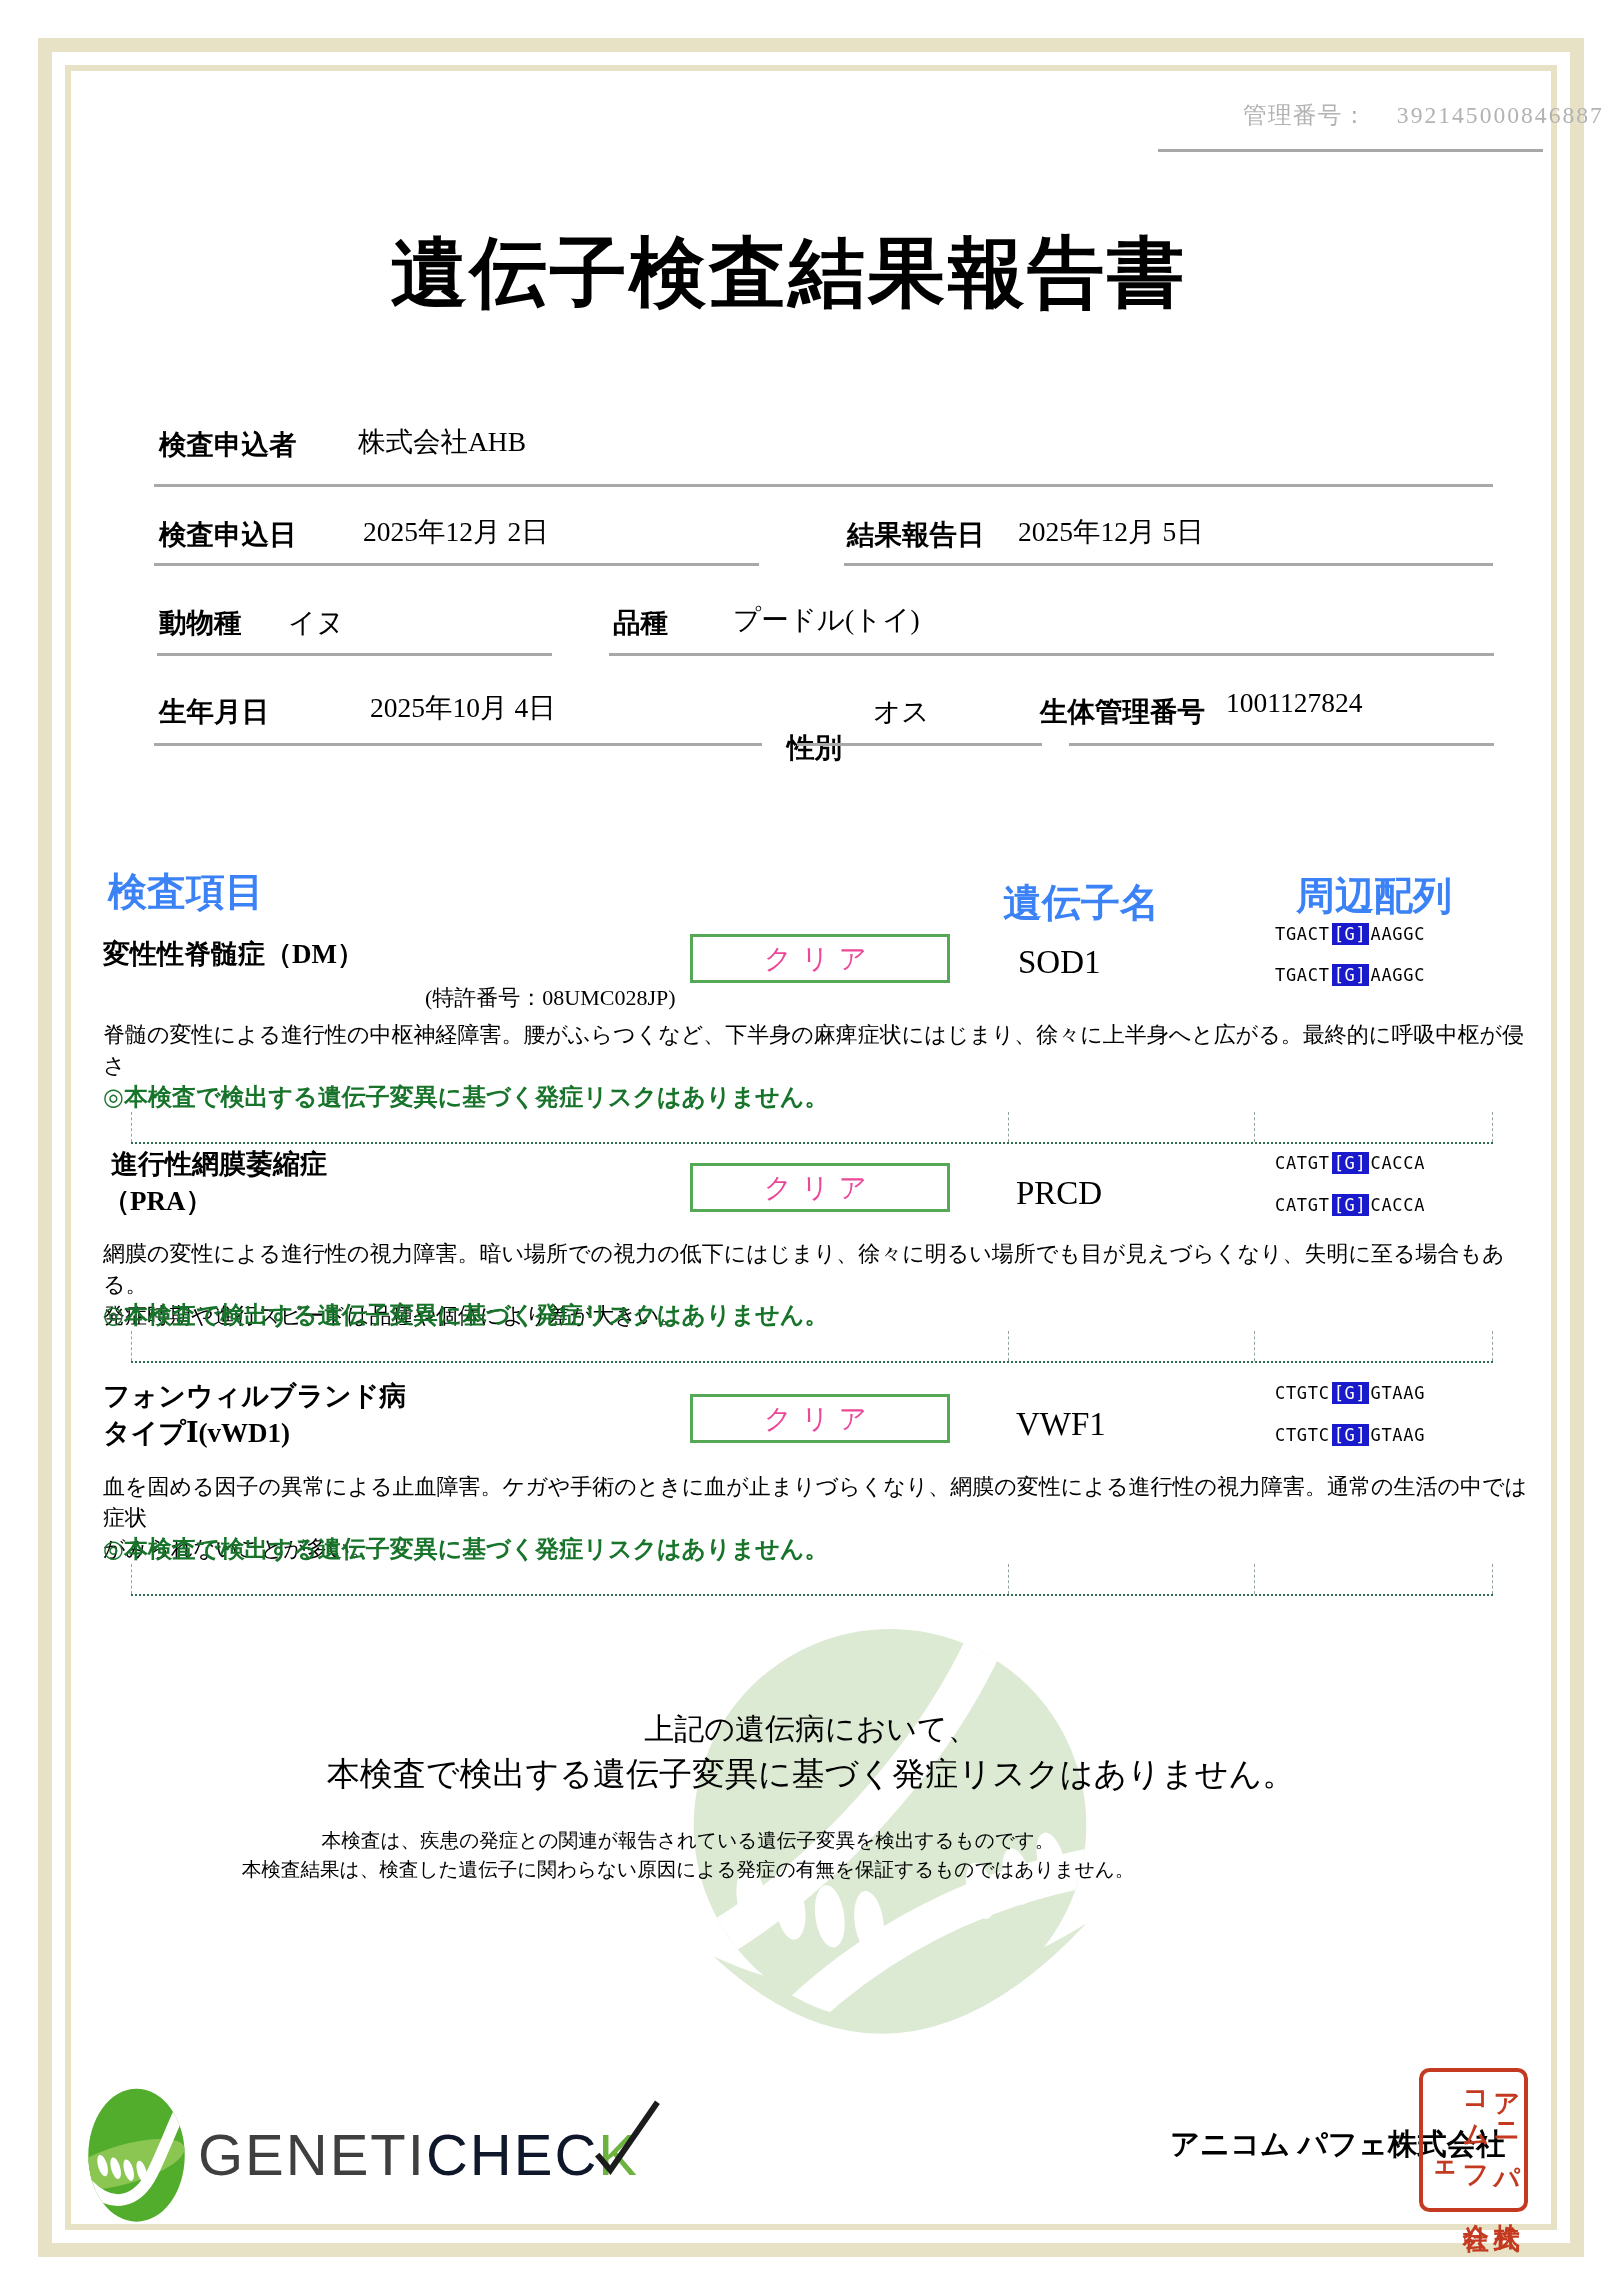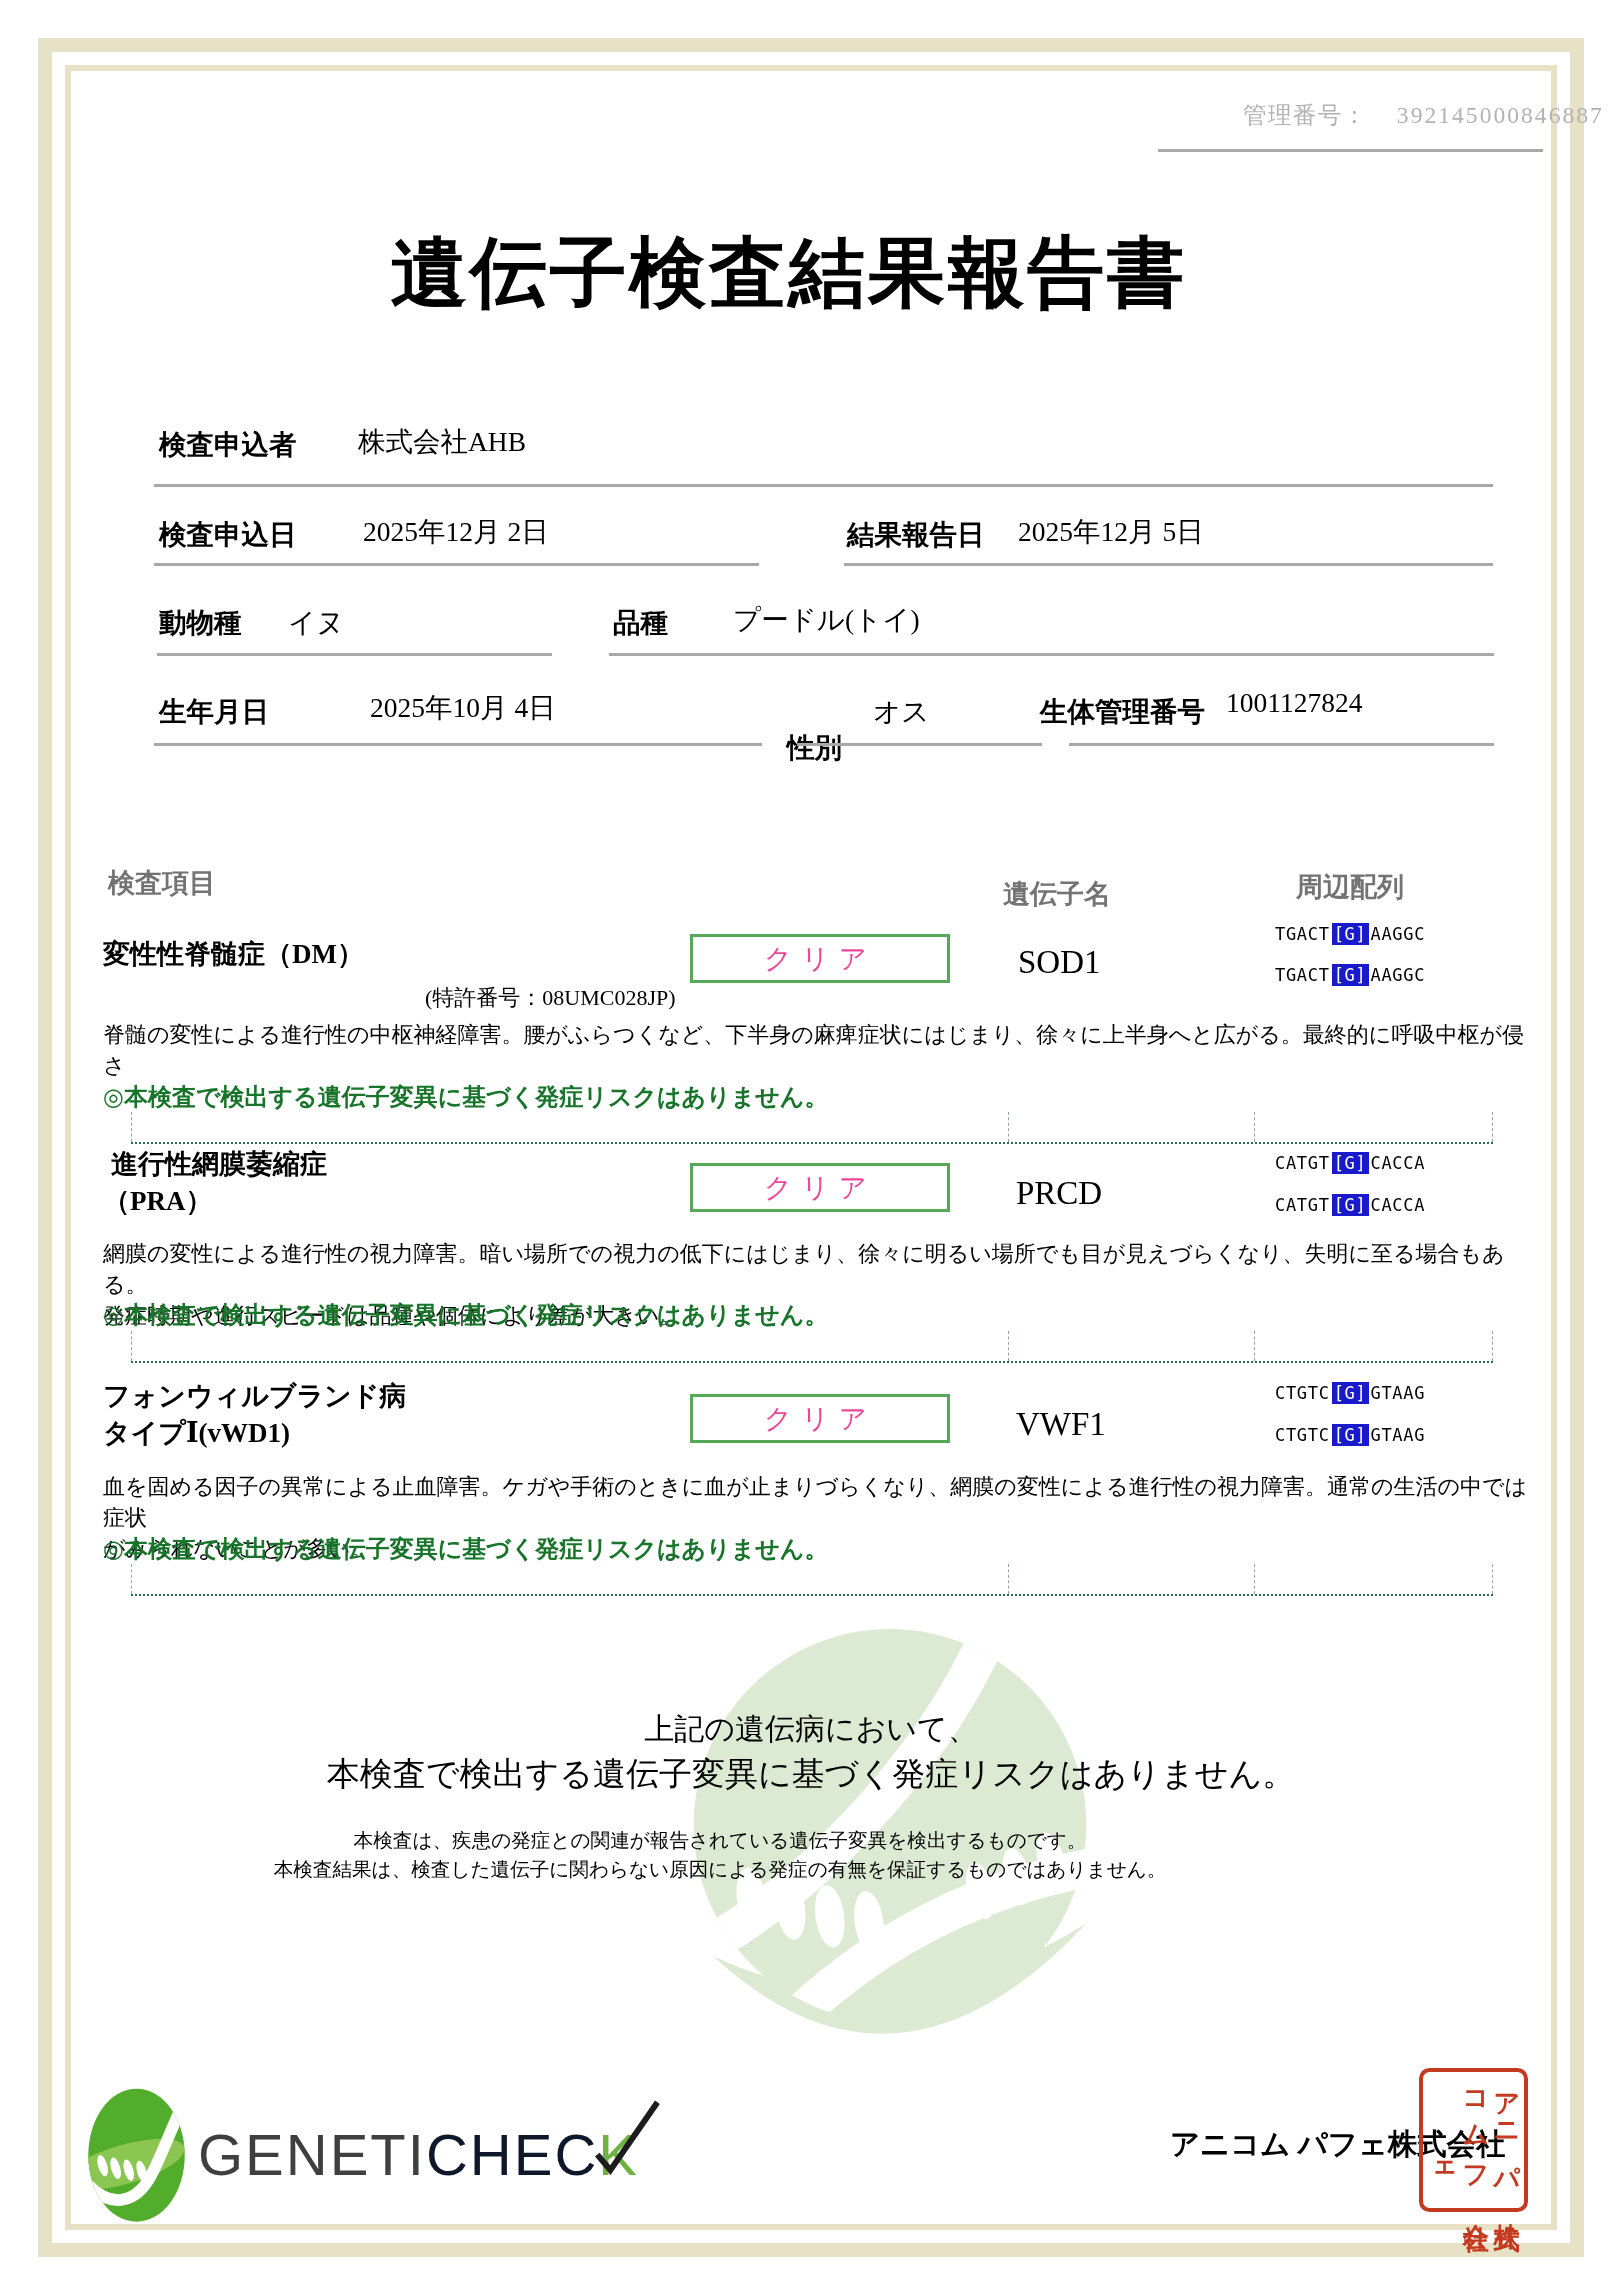--- a/index.html
+++ b/index.html
@@ -14,41 +14,41 @@
   
   .admin{position:absolute;top:99px;left:1243px;font-size:23.6px;color:#b2b2b2;letter-spacing:1.3px;}
   .admin .num{margin-left:29.4px;letter-spacing:2px;}
   
   .title{position:absolute;top:222px;left:0;width:1577px;text-align:center;
          font-size:77px;font-weight:bold;letter-spacing:2.6px;}
   
   .flabel{position:absolute;font-size:27.5px;font-weight:bold;white-space:nowrap;}
   .fvalue{position:absolute;font-size:27.5px;white-space:nowrap;}
   
-  .thead{position:absolute;font-size:27px;font-weight:bold;color:#737373;white-space:nowrap;}
+  .thead{position:absolute;font-size:39px;font-weight:bold;color:#3b82f6;white-space:nowrap;}
   
   .iname{position:absolute;font-size:27px;font-weight:bold;white-space:nowrap;}
   .patent{position:absolute;font-size:22px;white-space:nowrap;}
   .clearbox{position:absolute;width:254px;height:43px;border:3.3px solid #55a855;
             text-align:center;line-height:43px;font-size:27.5px;letter-spacing:9.2px;color:#ec4899;}
   .gene{position:absolute;font-size:33px;white-space:nowrap;}
   .seq{position:absolute;font-family:"DejaVu Sans Mono","Liberation Mono",monospace;
        font-size:17px;white-space:nowrap;letter-spacing:0.7px;}
   .seq .mut{background:#1a1acd;color:#ffffff;padding:0.7px 2px;margin:0 2px;}
   .desc{position:absolute;font-size:22px;line-height:31px;width:1433px;}
   .note{position:absolute;font-size:24px;font-weight:bold;color:#17742a;white-space:nowrap;}
   .sep{position:absolute;left:131px;width:1362px;height:30px;border-bottom:2.6px dotted #2f6b4f;}
   .sep i{position:absolute;top:0;bottom:0;width:0;border-left:1.3px dashed #93a49d;}
   
   .sumbig1{position:absolute;top:1709px;left:0;width:1622px;text-align:center;font-size:30px;
            font-family:"Liberation Sans","DejaVu Sans",sans-serif;z-index:2;}
   .sumbig2{position:absolute;top:1752px;left:0;width:1622px;text-align:center;font-size:33px;
            font-family:"Liberation Sans","DejaVu Sans",sans-serif;z-index:2;}
   .sumsmall{position:absolute;left:0;width:1376px;text-align:center;font-size:19.6px;
-           font-family:"Liberation Sans","DejaVu Sans",sans-serif;z-index:2;margin-left:32px;}
+           font-family:"Liberation Sans","DejaVu Sans",sans-serif;z-index:2;}
   .watermark{position:absolute;left:674px;top:1616px;z-index:1;}
   
   .brand{position:absolute;left:198px;top:2121px;font-size:58px;letter-spacing:2px;
          font-family:"Liberation Sans","DejaVu Sans",sans-serif;color:#3f3f3f;white-space:nowrap;}
   .brand .green{color:#0f172a;text-align:right;}
   .brand .k{position:relative;color:#6cb340;}
   .brand .k svg{position:absolute;left:-6.5px;top:-25px;}
   .company{position:absolute;left:1170px;top:2125px;font-size:29.4px;font-weight:bold;white-space:nowrap;z-index:2;}
   .seal{position:absolute;left:1419px;top:2068px;width:98px;height:131px;border:4.6px solid #c43a20;
         border-radius:10.5px;z-index:3;color:#c43a20;writing-mode:vertical-rl;text-orientation:upright;

